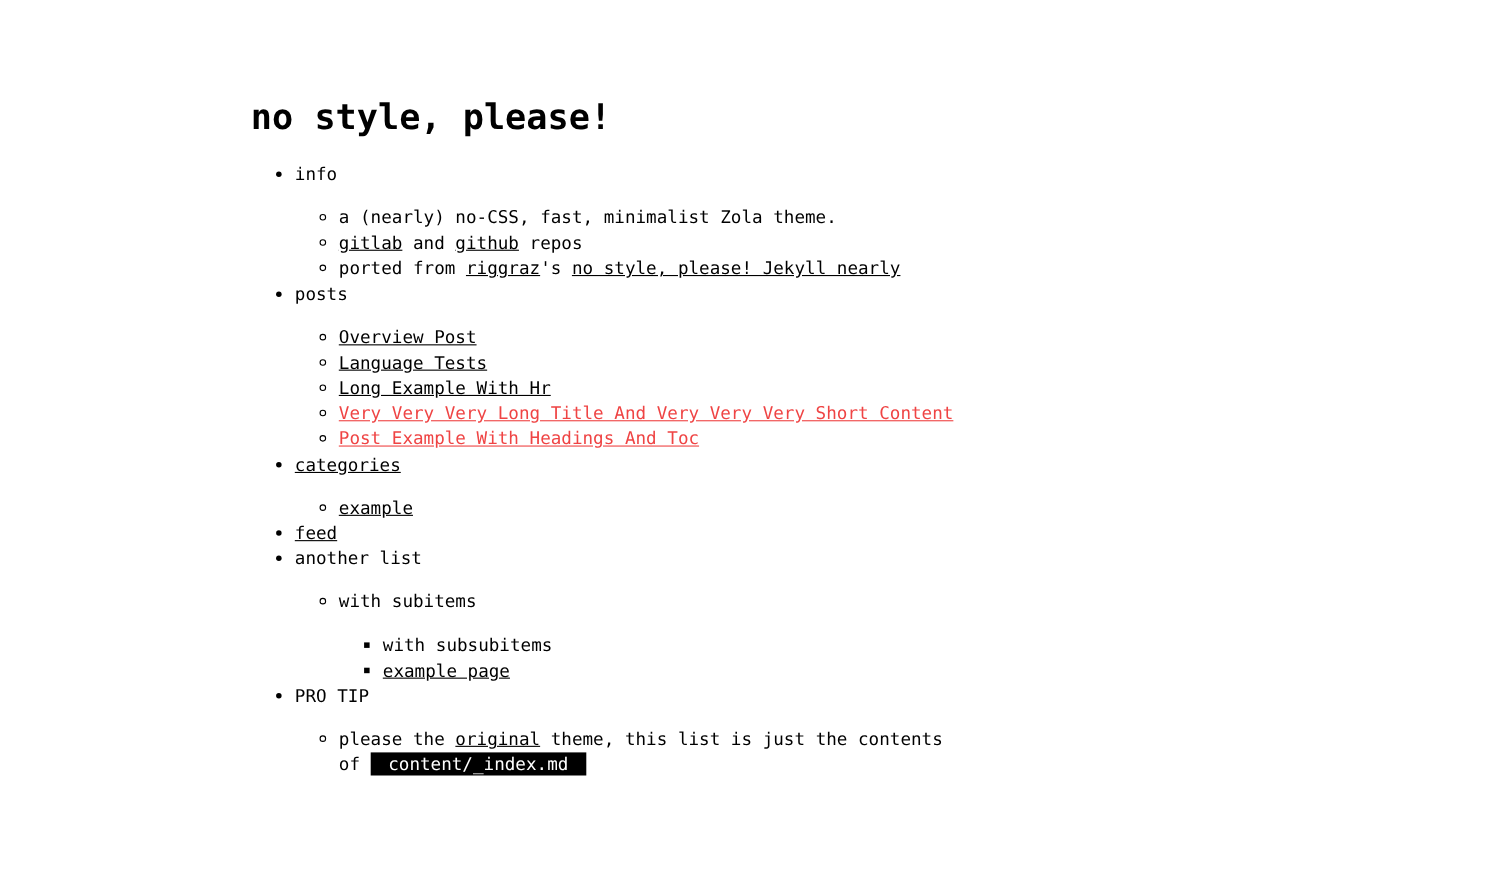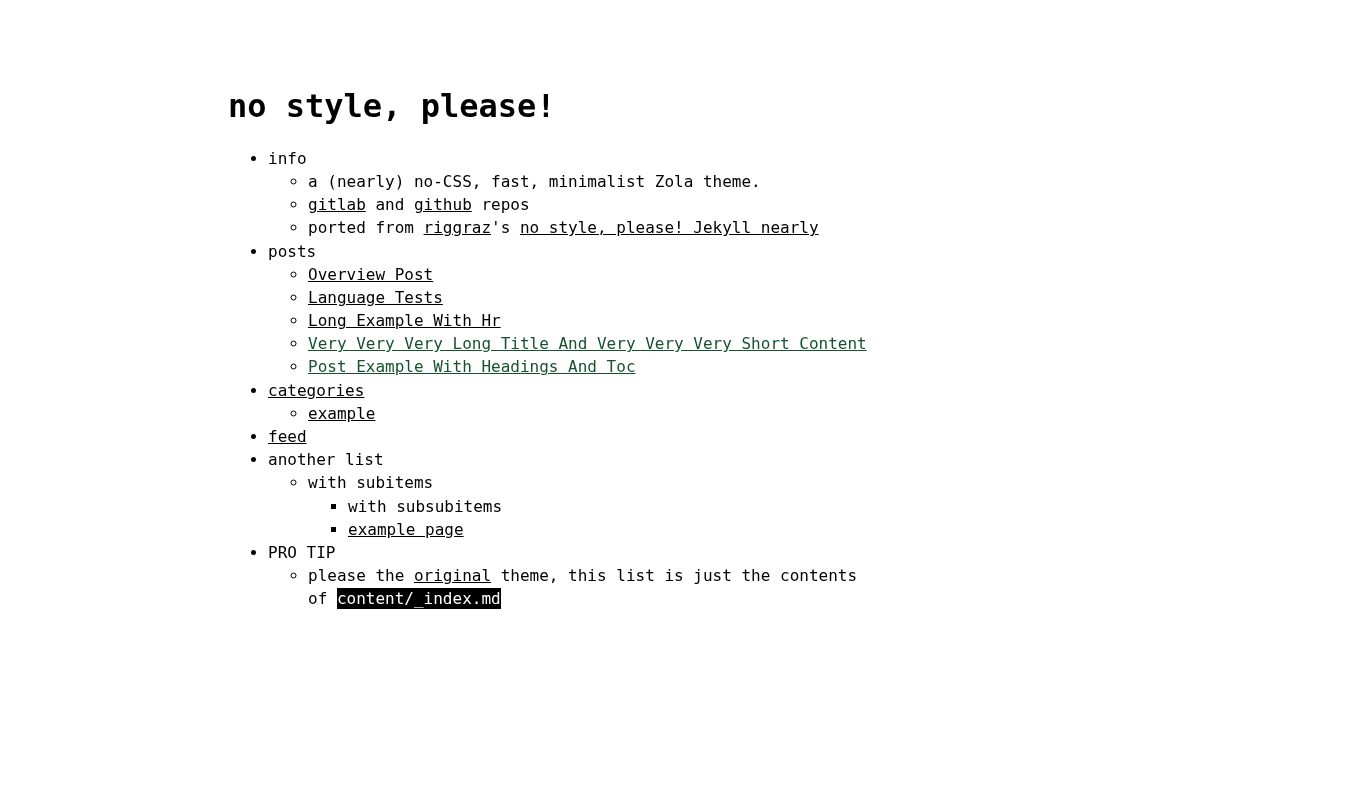--- a/index.html
+++ b/index.html
@@ -61,37 +61,37 @@
     margin: 0;
     padding: 0;
     line-height: 1.45;
   }
 
   
   ul.toc > li {
     margin-bottom: 0;
   }
   ul.toc li > ul {
-    margin-top: 0;
+    margin-top: 16px;
   }
 
   a {
-    color: #14532d;
+    color: #ef4444;
     text-decoration: underline;
   }
   a.visited {
     color: #000000;
   }
 
   code.inline-code {
     background: #000000;
     color: #ffffff;
     font-family: "DejaVu Sans Mono", "Liberation Mono", monospace;
     font-size: 16px;
-    padding: 1px 0;
+    padding: 1px 16px;
     border-radius: 0;
   }
 </style>
 </head>
 <body>
 
 <div class="page">
   <div class="container">
 
     <h1 class="site-title">no style, please!</h1>

